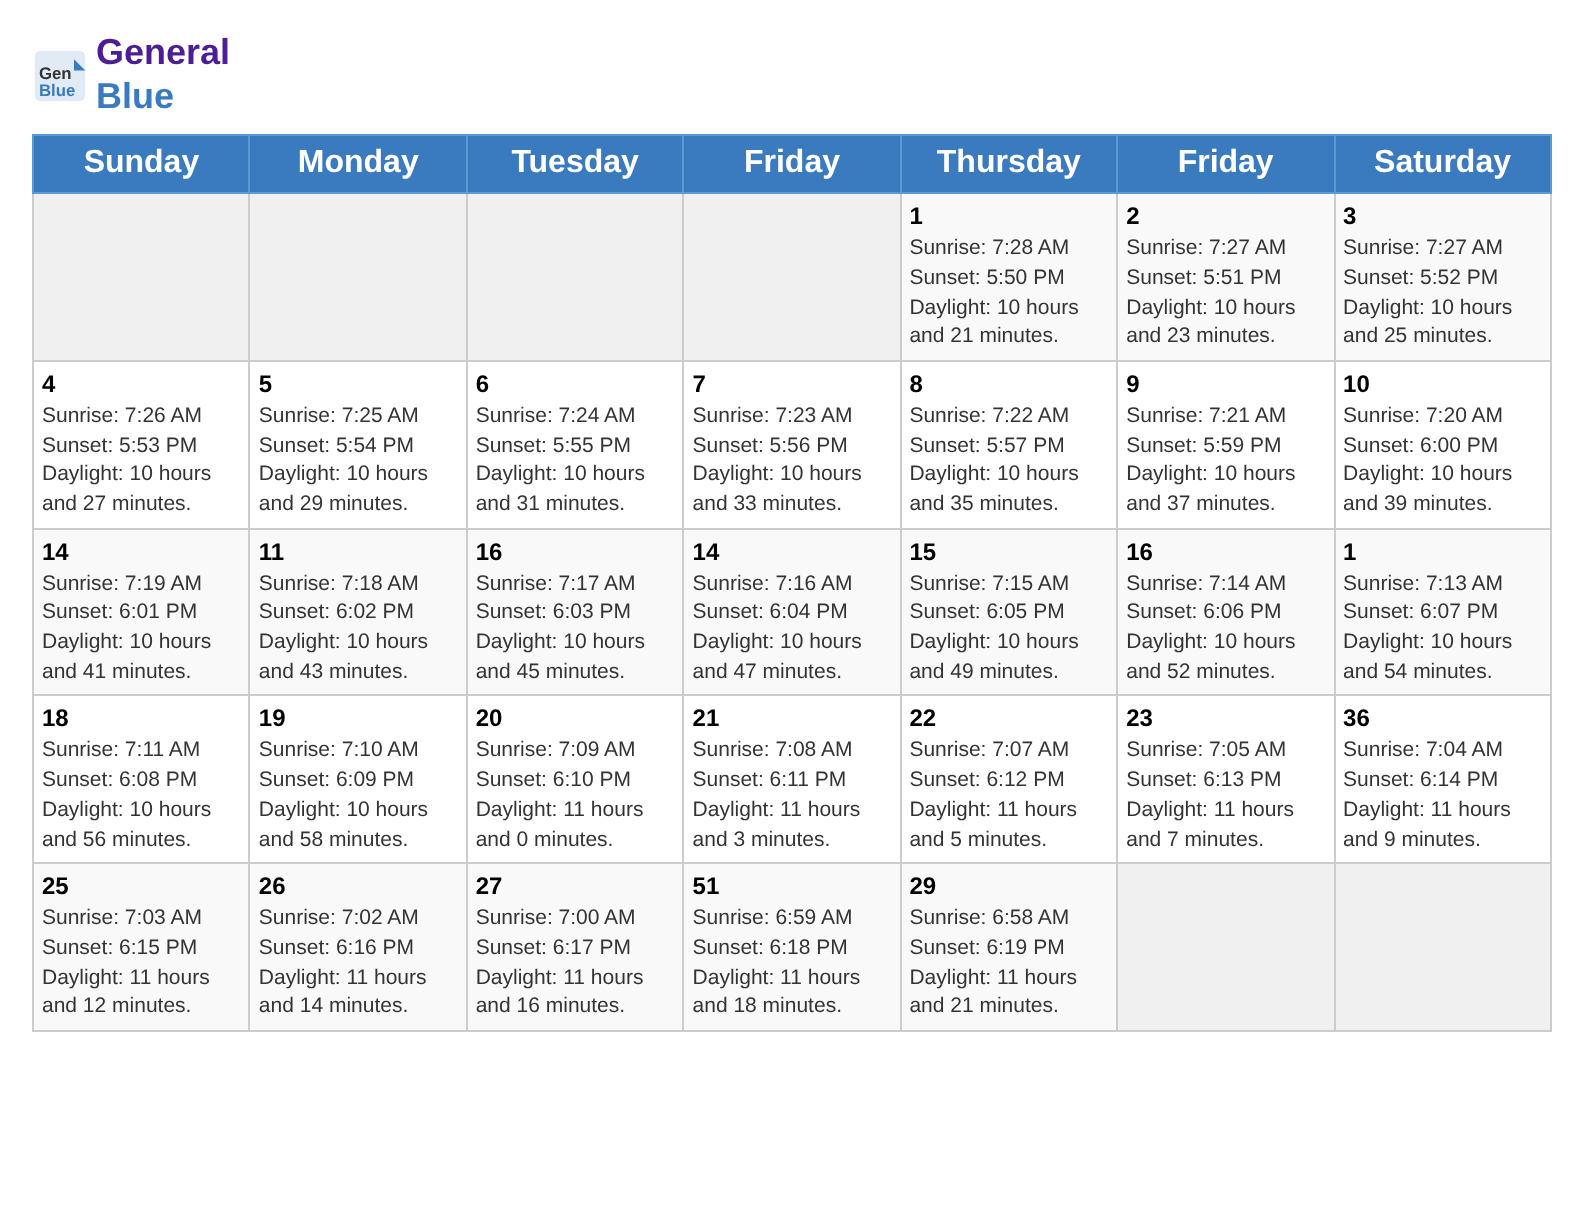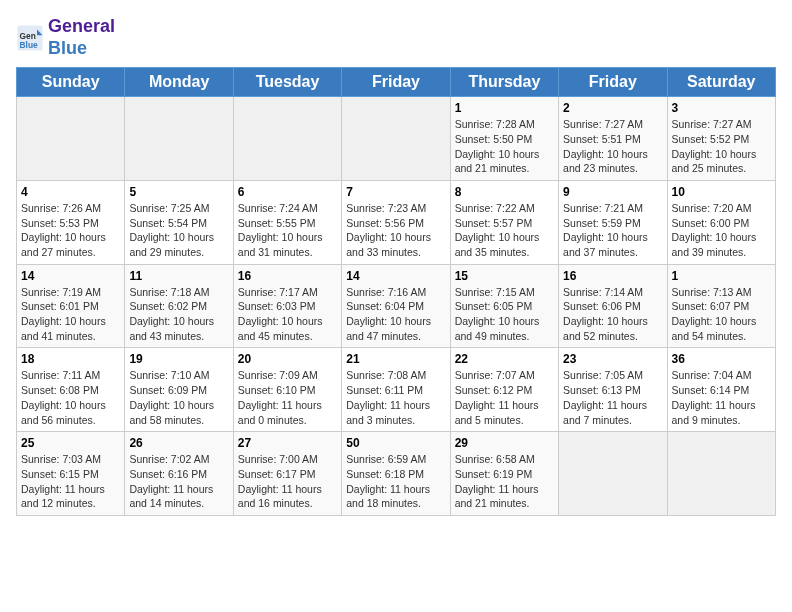--- a/index.html
+++ b/index.html
@@ -239,21 +239,21 @@
         </td>
         <td>
           <span class="day-num">26</span>
           <div class="day-info">Sunrise: 7:02 AM<br>Sunset: 6:16 PM<br>Daylight: 11 hours and 14 minutes.</div>
         </td>
         <td>
           <span class="day-num">27</span>
           <div class="day-info">Sunrise: 7:00 AM<br>Sunset: 6:17 PM<br>Daylight: 11 hours and 16 minutes.</div>
         </td>
         <td>
-          <span class="day-num">50</span>
+          <span class="day-num">51</span>
           <div class="day-info">Sunrise: 6:59 AM<br>Sunset: 6:18 PM<br>Daylight: 11 hours and 18 minutes.</div>
         </td>
         <td>
           <span class="day-num">29</span>
           <div class="day-info">Sunrise: 6:58 AM<br>Sunset: 6:19 PM<br>Daylight: 11 hours and 21 minutes.</div>
         </td>
         <td class="empty-cell"></td>
         <td class="empty-cell"></td>
       </tr>
     </tbody>

